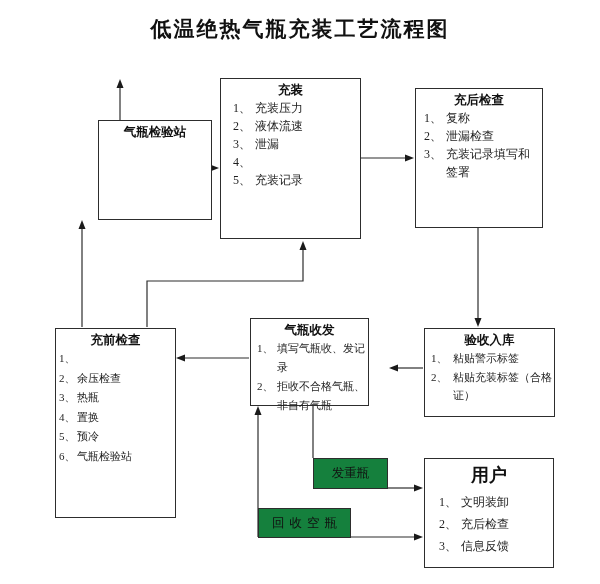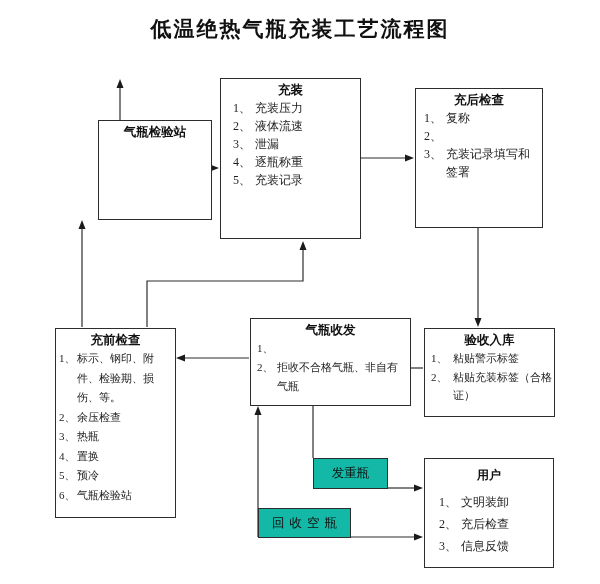--- a/index.html
+++ b/index.html
@@ -32,27 +32,27 @@
   .b-postcheck .list { padding-left:8px; }
   .b-precheck .list { padding:1px 1px 0 3px; }
   .b-precheck .item { font-size:11px; line-height:19.5px; }
   .b-precheck .item .num { flex:0 0 18px; }
   .b-dispatch .list { padding-left:6px; }
   .b-dispatch .item { font-size:11px; line-height:19px; }
   .b-dispatch .item .num { flex:0 0 20px; }
   .b-acceptance .list { padding-left:6px; }
   .b-acceptance .item { font-size:11px; line-height:18.5px; }
   .b-acceptance .item .num { flex:0 0 22px; }
-  .b-user .box-title { font-size:12px; padding-top:9px; }
+  .b-user .box-title { font-size:18px; padding-top:9px; }
   .b-user .list { padding:8px 2px 0 14px; }
   .b-user .item { line-height:22px; }
 
   .label-box {
     position:absolute; z-index:2; box-sizing:border-box;
-    border:1px solid #2d2d2d; background:#14b8a6;
+    border:1px solid #2d2d2d; background:#15803d;
     display:flex; align-items:center; justify-content:center;
     font-size:12.5px; color:#111;
   }
   .label-box.spread { letter-spacing:5px; text-indent:5px;text-align:right; }
 </style>
 </head>
 <body>
 
 <div class="stage">
 
@@ -102,52 +102,51 @@
       <div class="item">
           <span class="num">2、</span>
           <span class="txt">液体流速</span>
         </div>
       <div class="item">
           <span class="num">3、</span>
           <span class="txt">泄漏</span>
         </div>
       <div class="item">
           <span class="num">4、</span>
-          <span class="txt">逐瓶称重</span>
         </div>
       <div class="item">
           <span class="num">5、</span>
           <span class="txt">充装记录</span>
         </div>
     </div>
   </div>
 
   <div class="box b-postcheck" style="left:415px; top:88px; width:128px; height:140px;">
     <div class="box-title">充后检查</div>
     <div class="list">
       <div class="item">
           <span class="num">1、</span>
           <span class="txt">复称</span>
         </div>
       <div class="item">
           <span class="num">2、</span>
+          <span class="txt">泄漏检查</span>
         </div>
       <div class="item">
           <span class="num">3、</span>
           <span class="txt">充装记录填写和签署</span>
         </div>
     </div>
   </div>
 
   <div class="box b-precheck" style="left:55px; top:328px; width:121px; height:190px;">
     <div class="box-title">充前检查</div>
     <div class="list">
       <div class="item">
           <span class="num">1、</span>
-          <span class="txt">标示、钢印、附件、检验期、损伤、等。</span>
         </div>
       <div class="item">
           <span class="num">2、</span>
           <span class="txt">余压检查</span>
         </div>
       <div class="item">
           <span class="num">3、</span>
           <span class="txt">热瓶</span>
         </div>
       <div class="item">
@@ -158,25 +157,26 @@
           <span class="num">5、</span>
           <span class="txt">预冷</span>
         </div>
       <div class="item">
           <span class="num">6、</span>
           <span class="txt">气瓶检验站</span>
         </div>
     </div>
   </div>
 
-  <div class="box b-dispatch" style="left:250px; top:318px; width:161px; height:88px;">
+  <div class="box b-dispatch" style="left:250px; top:318px; width:119px; height:88px;">
     <div class="box-title">气瓶收发</div>
     <div class="list">
       <div class="item">
           <span class="num">1、</span>
+          <span class="txt">填写气瓶收、发记录</span>
         </div>
       <div class="item">
           <span class="num">2、</span>
           <span class="txt">拒收不合格气瓶、非自有气瓶</span>
         </div>
     </div>
   </div>
 
   <div class="box b-acceptance" style="left:424px; top:328px; width:131px; height:89px;">
     <div class="box-title">验收入库</div>

